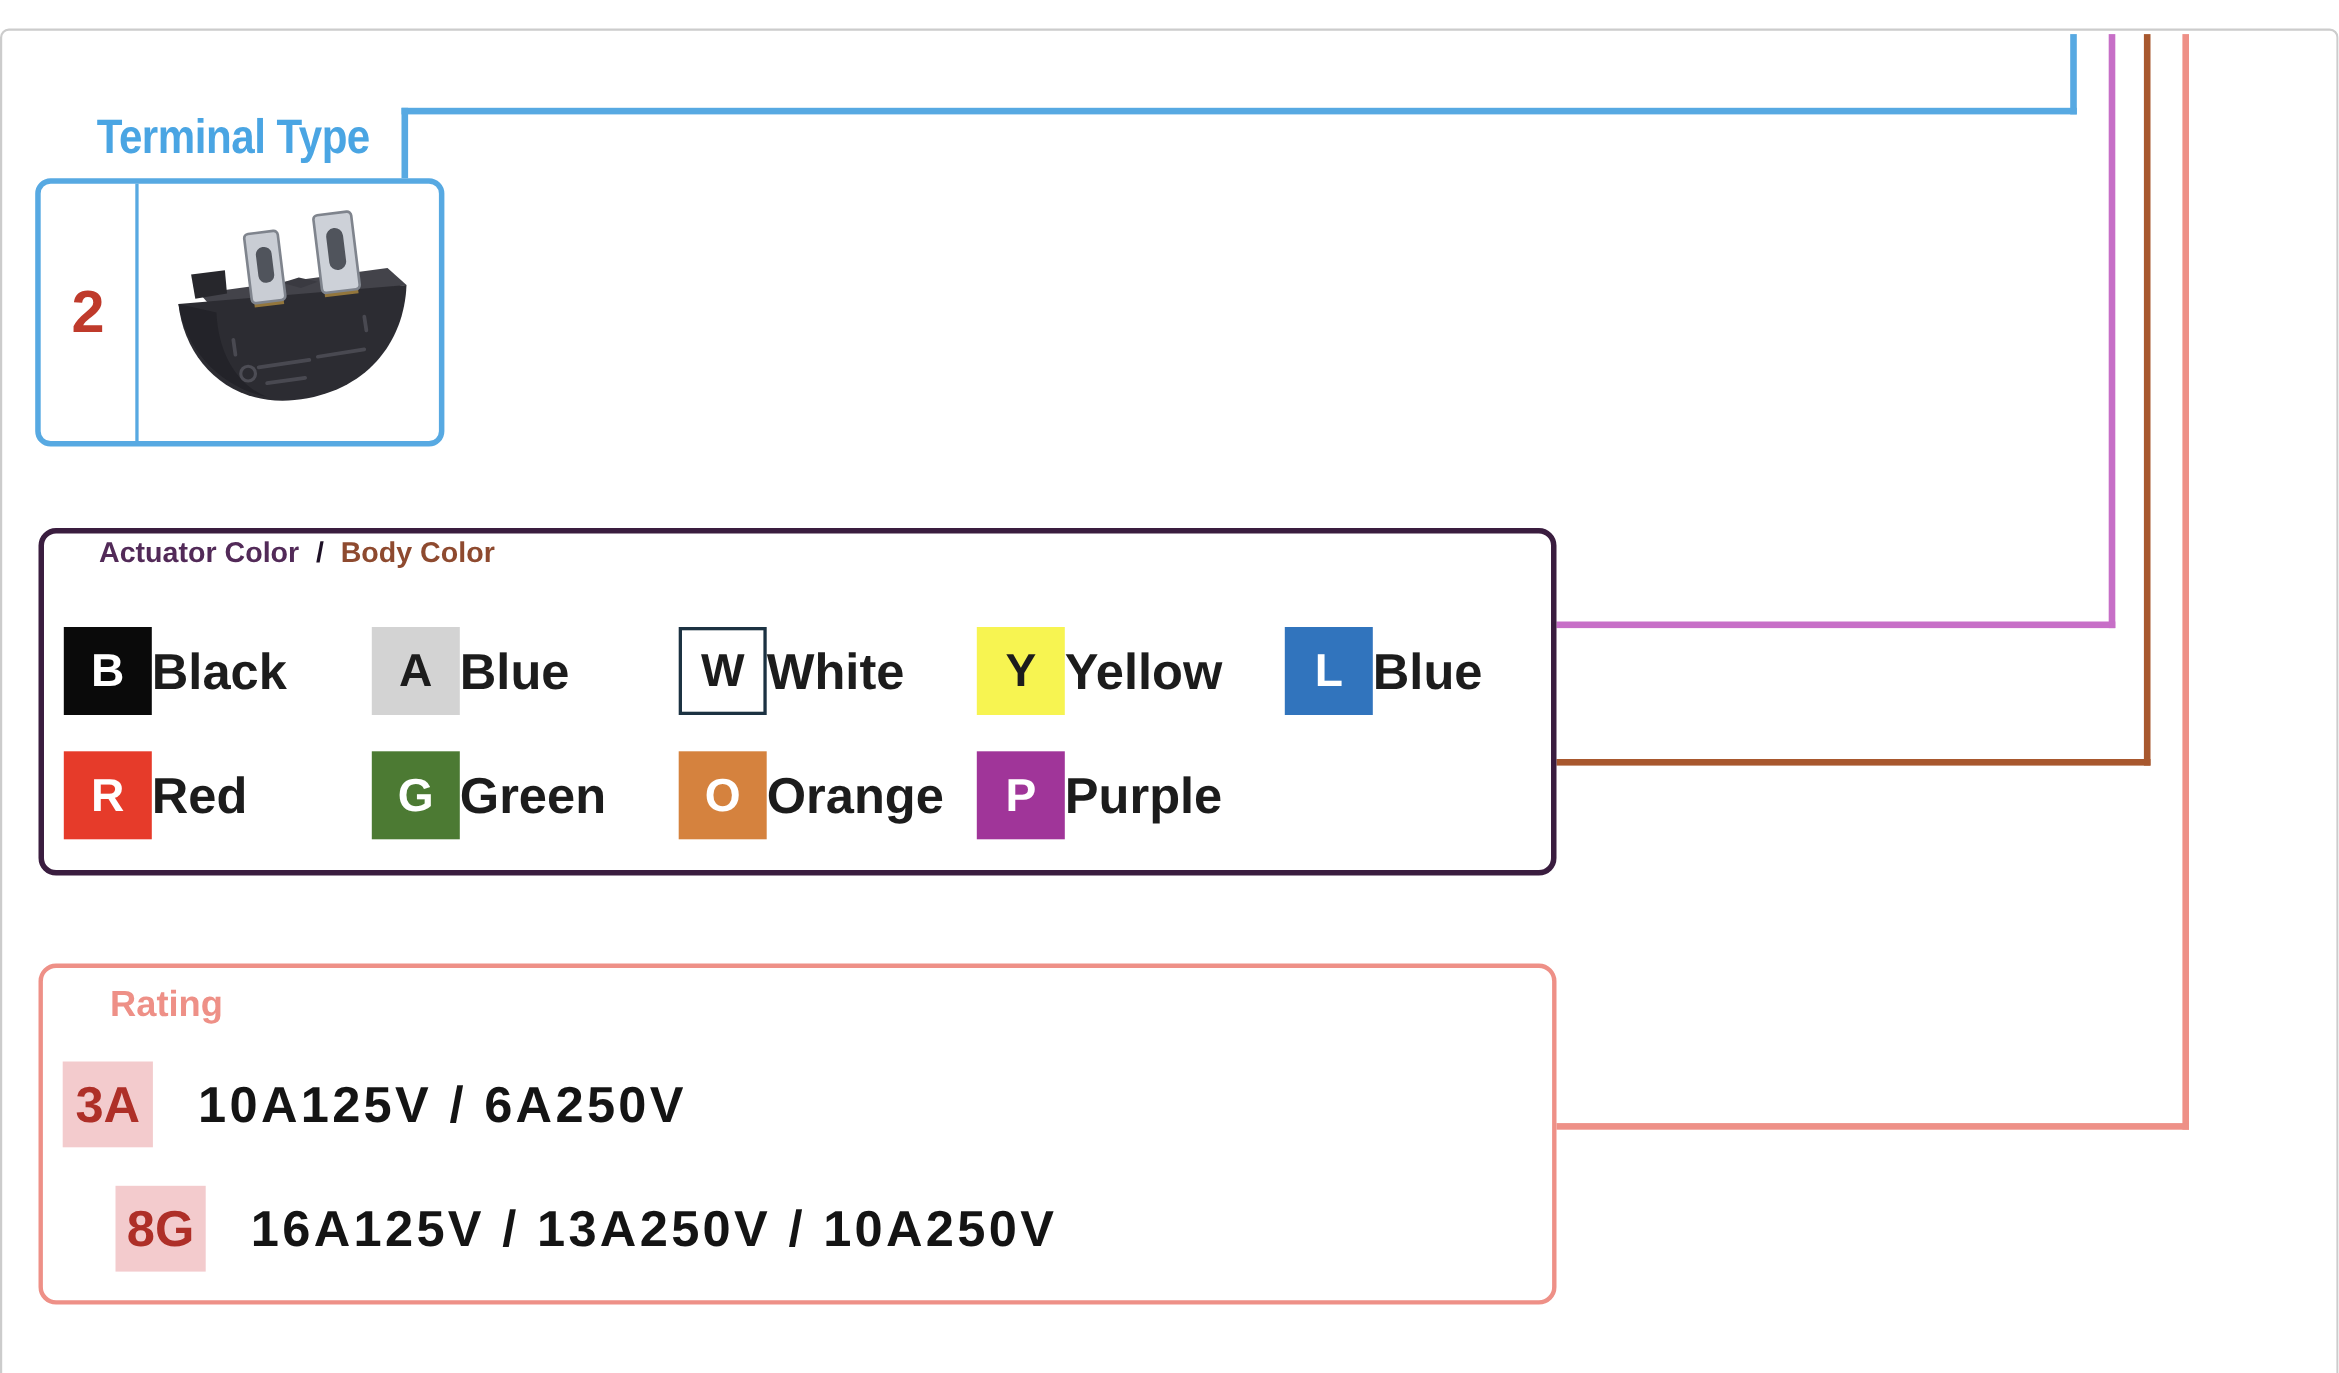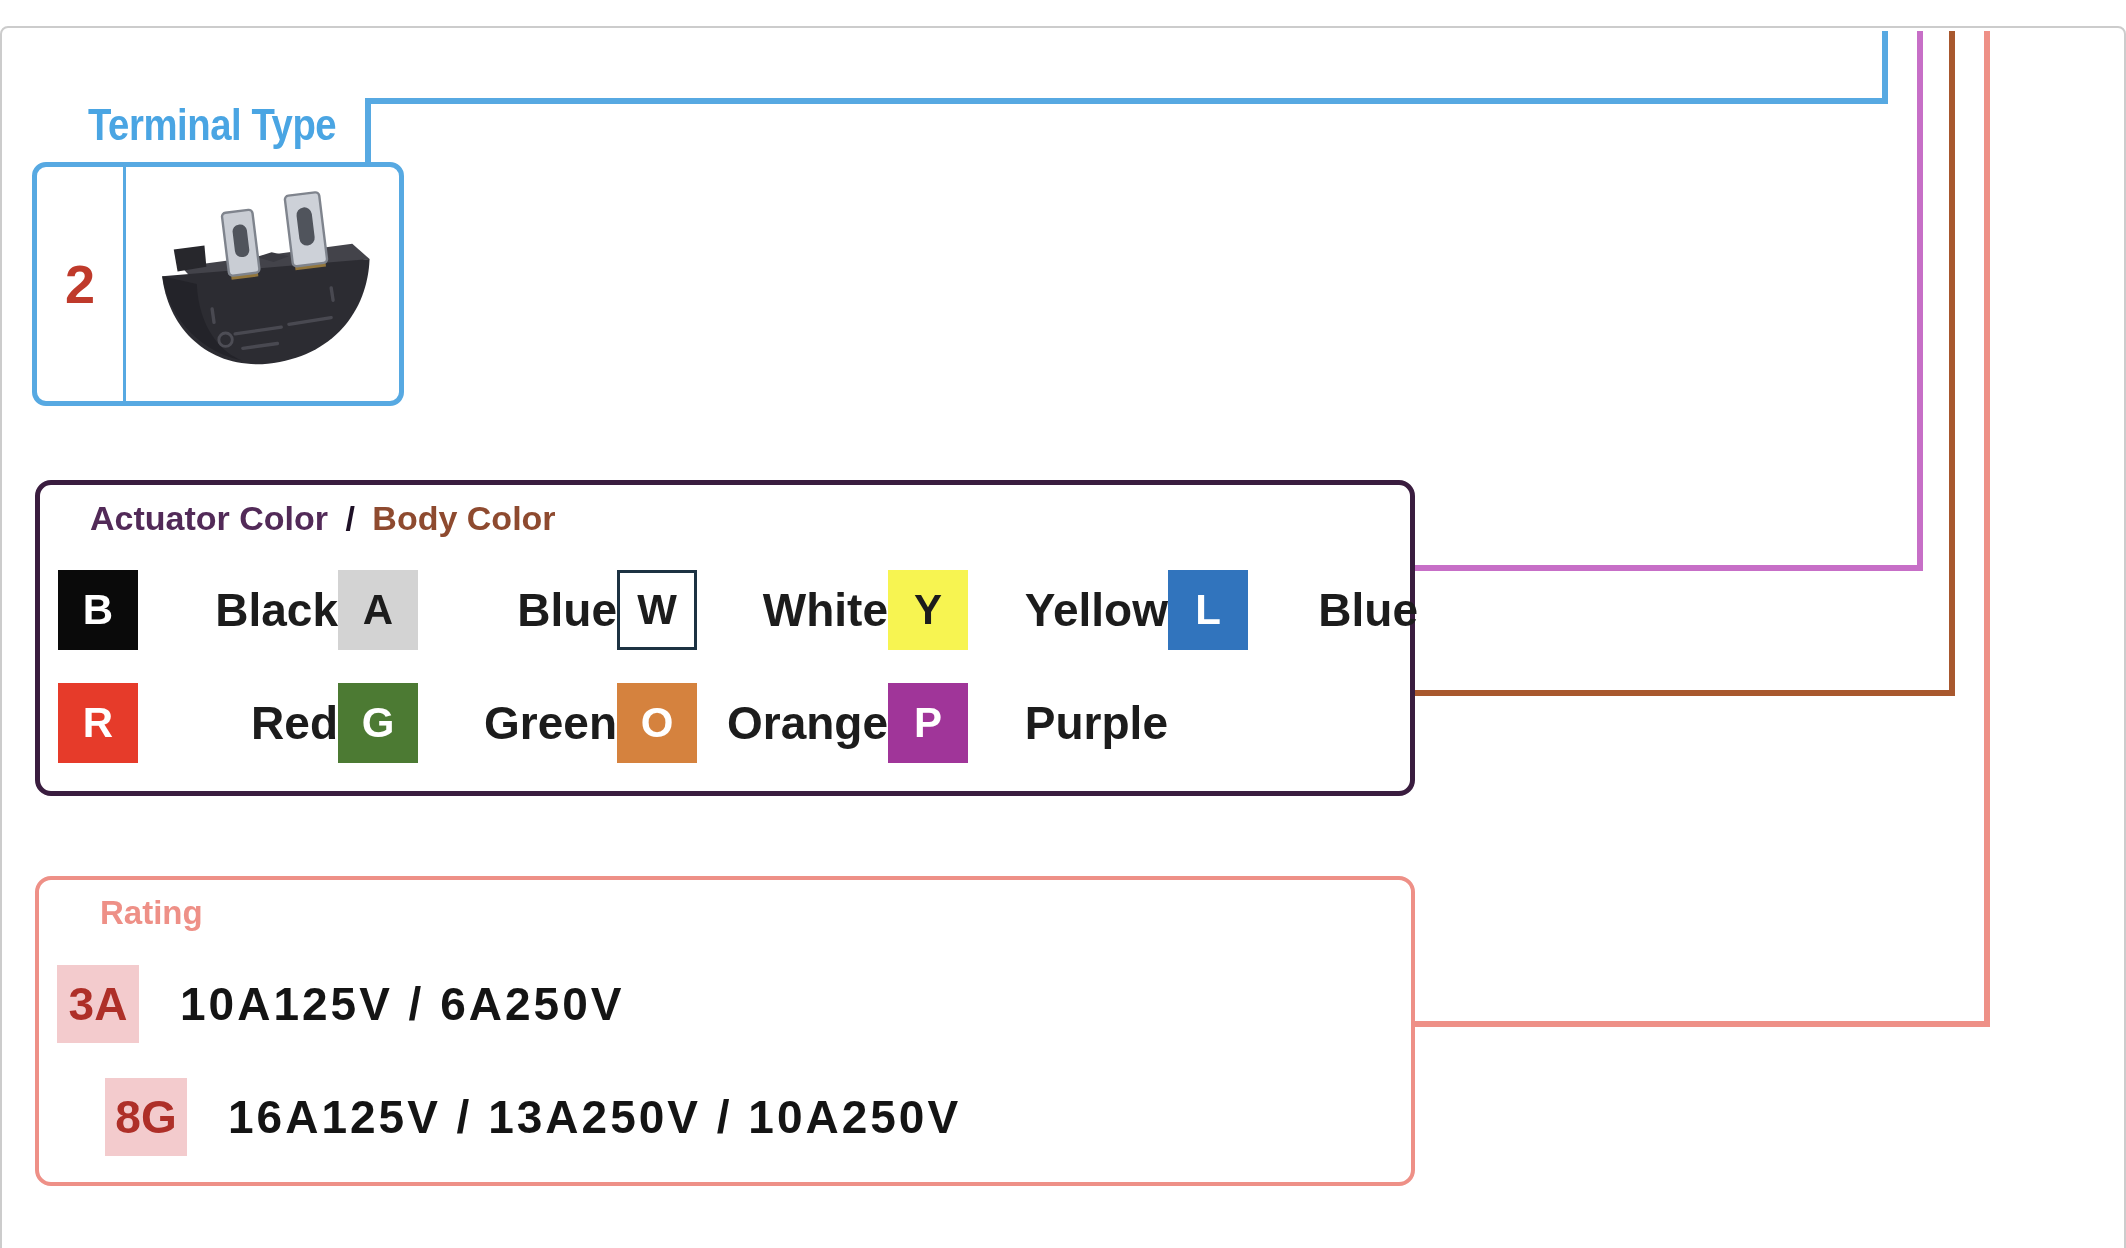--- a/index.html
+++ b/index.html
@@ -27,32 +27,32 @@
   .t-photo{
     position:absolute;left:89px;top:0;right:0;bottom:0;
     display:flex;align-items:center;justify-content:center;
   }
 
   
   .actuator-box{
     position:absolute;left:33px;top:452px;width:1380px;height:316px;box-sizing:border-box;
     border:5px solid;border-radius:16px;background:#ffffff;
   }
-  .ab-title{position:absolute;left:50px;top:14px;font-size:34px;white-space:nowrap;}
+  .ab-title{position:absolute;left:50px;top:2px;font-size:26px;white-space:nowrap;}
   .ab-title .sep{margin:0 8px;}
   .sw-row{position:absolute;left:18px;display:flex;align-items:center;height:80px;}
   .row1{top:85px;}
   .row2{top:198px;}
   .sw-cell{display:flex;align-items:center;height:80px;}
   .c1{width:280px;} .c2{width:279px;} .c3{width:271px;} .c4{width:280px;} .c5{width:250px;}
   .sw{
     width:80px;height:80px;box-sizing:border-box;border:3px solid transparent;
     display:flex;align-items:center;justify-content:center;font-size:42px;flex:0 0 auto;
   }
-  .sw-label{flex:1;text-align:right;font-size:46px;color:#1c1c1c;white-space:nowrap;}
+  .sw-label{flex:1;text-align:left;font-size:46px;color:#1c1c1c;white-space:nowrap;}
 
   
   .rating-box{
     position:absolute;left:33px;top:848px;width:1380px;height:310px;box-sizing:border-box;
     border:4px solid;border-radius:16px;background:#ffffff;
   }
   .rt-title{position:absolute;left:61px;top:14px;font-size:33px;}
   .rt-row{position:absolute;left:18px;display:flex;align-items:center;height:78px;}
   .rt-row1{top:85px;align-items:center;}
   .rt-row2{top:198px;padding-left:48px;}

